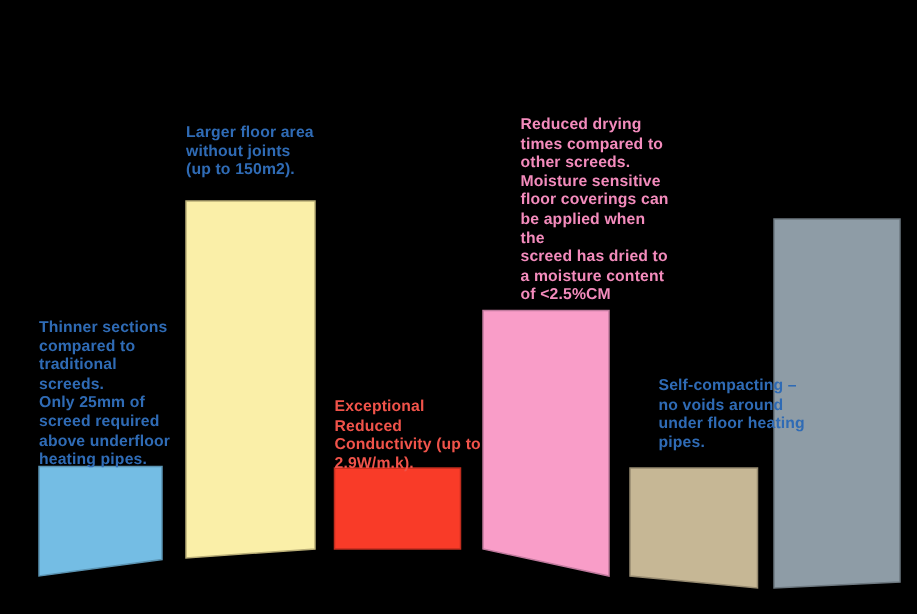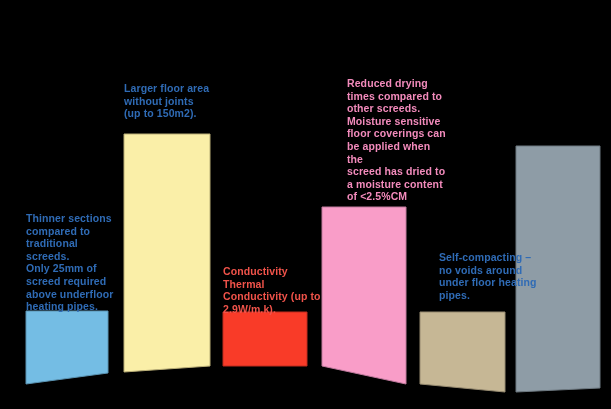--- a/index.html
+++ b/index.html
@@ -25,21 +25,21 @@
 <div class="caption" style="left: 26px; top: 212px; width: 96px; color: rgb(47, 107, 181);">Thinner sections
 compared to
 traditional screeds.
 Only 25mm of
 screed required
 above underfloor
 heating pipes.</div>
     <div class="caption" style="left: 124px; top: 82px; width: 100px; color: rgb(47, 107, 181);">Larger floor area
 without joints
 (up to 150m2).</div>
-    <div class="caption" style="left: 223px; top: 265px; width: 100px; color: rgb(240, 83, 74);">Conductivity Thermal
+    <div class="caption" style="left: 223px; top: 265px; width: 100px; color: rgb(240, 83, 74);">Exceptional Reduced
 Conductivity (up to
 2.9W/m.k).</div>
     <div class="caption" style="left: 320px; top: 77px; width: 100px; color: rgb(243, 139, 188); margin-left: 27px;">Reduced drying
 times compared to
 other screeds.
 Moisture sensitive
 floor coverings can
 be applied when the
 screed has dried to
 a moisture content

